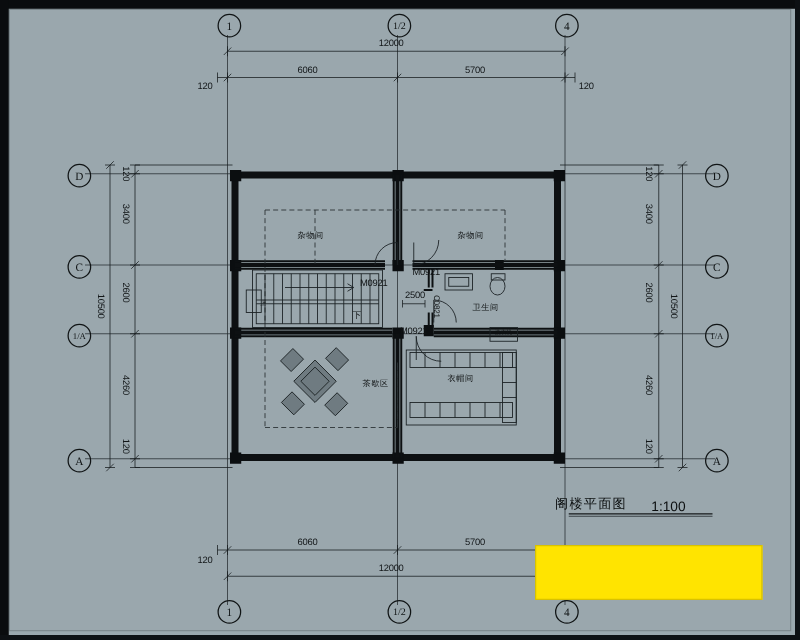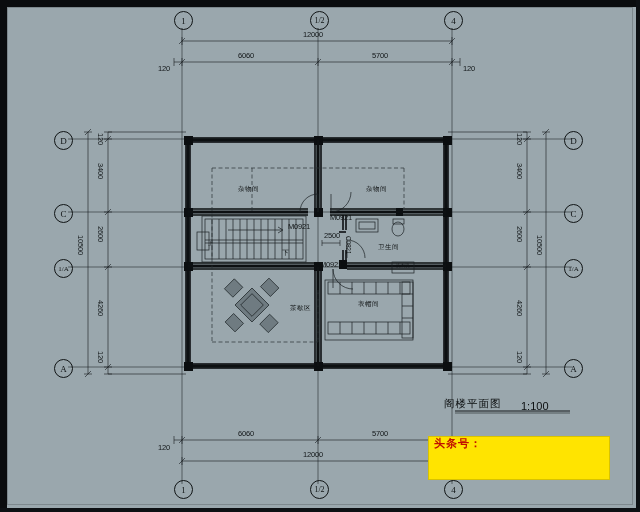--- a/index.html
+++ b/index.html
@@ -416,17 +416,16 @@
   <div class="lbl door vert" style="left:351px;top:236px;transform:rotate(90deg);font-size:6.5px;">C0821</div>
   <div class="lbl dim" style="left:324px;top:232px;">2500</div>
   <div class="lbl door" style="left:282px;top:249px;font-size:7px;">下</div>
   <div class="lbl small" style="left:208px;top:241px;">上</div>
   <div class="lbl small" style="left:396px;top:264px;font-size:4.5px;">洗衣机</div>
 
   <div class="lbl title" style="left:444px;top:398px;">阁楼平面图</div>
   <div class="lbl scale" style="left:521px;top:401px;">1:100</div>
 
   <div class="watermark" style="left:428px;top:436px;width:182px;height:44px;">
-    <div class="wm1">头条号：</div>
   </div>
 
   </div>
 </div>
 
 </body></html>

